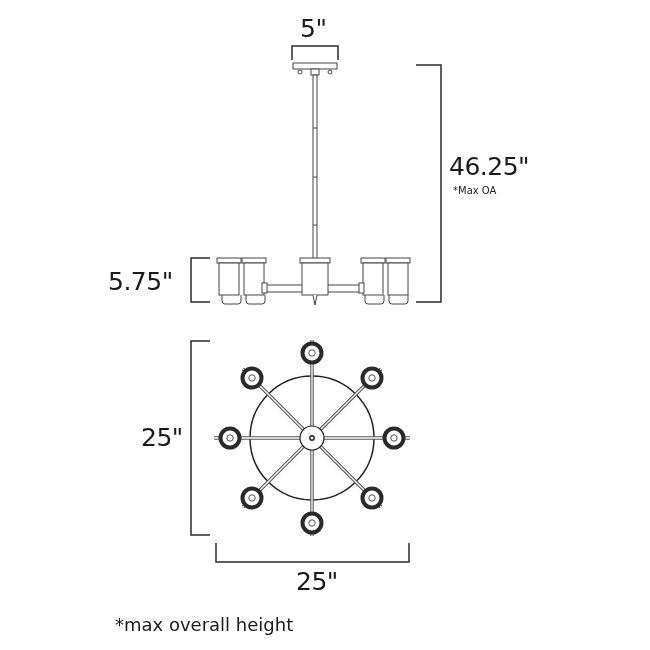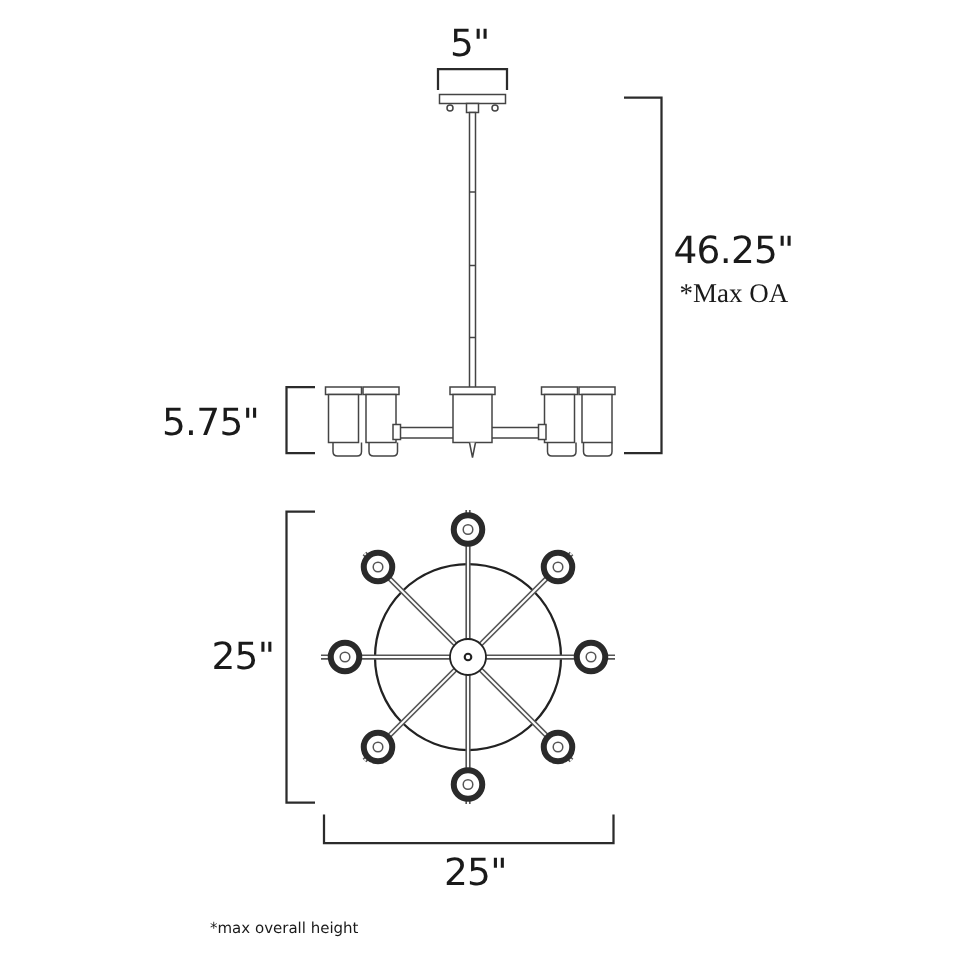--- a/index.html
+++ b/index.html
@@ -1,22 +1,22 @@
 <!DOCTYPE html>
 <html><head>
 <meta charset="utf-8">
 <style>
   html, body { margin: 0; padding: 0; background: #ffffff; }
   body { width: 650px; height: 650px; position: relative; overflow: hidden;
          font-family: "DejaVu Sans", "Liberation Sans", sans-serif; color: #1a1a1a; }
   svg { position: absolute; left: 0; top: 0; }
   .lbl { position: absolute; white-space: nowrap; color: #1a1a1a; }
   .dim-lg { font-size: 25px; letter-spacing: -0.5px; }
-  .dim-sm { font-size: 18px; font-family: Liberation Serif, serif; }
-  .note { font-size: 10px; margin-left: 25px; }
+  .dim-sm { font-size: 10px; }
+  .note { font-size: 18px; }
 </style>
 </head>
 <body>
 
 <svg width="650" height="650" viewBox="0 0 650 650">
   <g fill="none" stroke="#2b2b2b" stroke-width="1.5">
 
     <polyline points="292,60 292,46 338,46 338,60"></polyline>
 
     <polyline points="416,65 441,65 441,302 416,302"></polyline>

